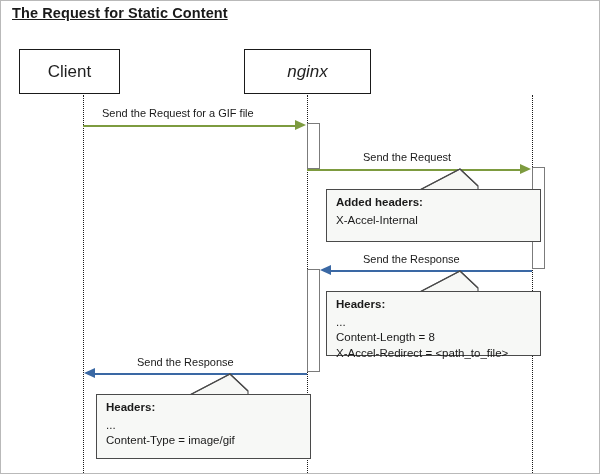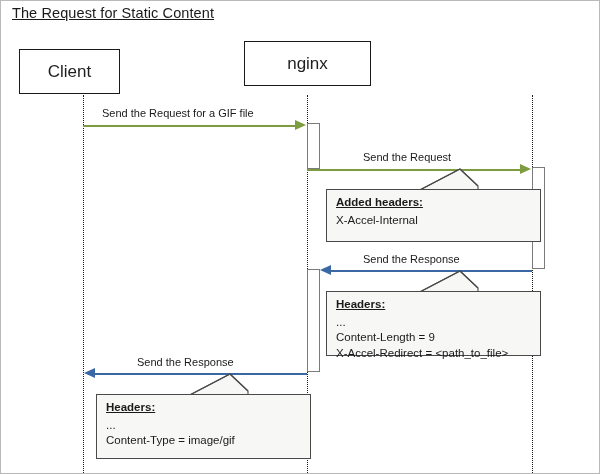--- a/index.html
+++ b/index.html
@@ -19,21 +19,21 @@
     border: 1px solid #b9b9b9;
     box-sizing: border-box;
     overflow: hidden;
   }
   
   .title {
     position: absolute;
     left: 11px;
     top: 4px;
     font-size: 14.5px;
-    font-weight: normal;
+    font-weight: bold;
     color: #1a1a1a;
     text-decoration: underline;
     letter-spacing: 0.1px;
     white-space: nowrap;
   }
   
   .actor-box {
     position: absolute;
     box-sizing: border-box;
     border: 1.6px solid #1a1a1a;
@@ -94,21 +94,20 @@
     position: absolute;
     box-sizing: border-box;
     border: 1.1px solid #4a4a4a;
     background: #f7f8f6;
     padding: 6px 8px 6px 9px;
   }
   .note-title {
     font-size: 11.5px;
     font-weight: bold;
     color: #1a1a1a;
-    text-decoration: underline;
     margin-bottom: 4px;
     line-height: 1.15;
   }
   .note-line {
     font-size: 11.5px;
     color: #1a1a1a;
     line-height: 1.32;
     white-space: nowrap;
   }
   .note-tail {
@@ -120,21 +119,21 @@
 <body>
 
 <div id="canvas">
 
   <div class="title">The Request for Static Content</div>
 
   <div class="actor-box" style="left:18px; top:48px; width:101px; height:45px;">
     <span class="actor-label">Client</span>
   </div>
 
-  <div class="actor-box" style="left:243px; top:40px; width:127px; height:45px;">
+  <div class="actor-box" style="left:243px; top:48px; width:127px; height:45px;font-style:italic;">
     <span class="actor-label">nginx</span>
   </div>
 
 
   <div class="lifeline" style="left:82px;  top:94px; height:378px;"></div>
   <div class="lifeline" style="left:306px; top:94px; height:378px;"></div>
   <div class="lifeline" style="left:531px; top:94px; height:378px;"></div>
 
   <div class="activation" style="left:306px; top:122px; width:13px; height:46px;"></div>
   <div class="activation" style="left:531px; top:166px; width:13px; height:102px;"></div>
@@ -163,21 +162,21 @@
   <div class="msg-head left" style="left:319px; top:264px; border-right-color:#3a68a4;"></div>
 
   <svg class="note-tail" style="left:325px; top:270px; width:215px; height:24px;" viewBox="0 0 215 24">
     <polygon points="88,24 134,0 152,17 152,24" fill="#f7f8f6" stroke="#4a4a4a" stroke-width="1.1"></polygon>
     <line x1="88" y1="24" x2="134" y2="0" stroke="#4a4a4a" stroke-width="1.1"></line>
     <line x1="134" y1="0" x2="152" y2="17" stroke="#4a4a4a" stroke-width="1.1"></line>
   </svg>
   <div class="note" style="left:325px; top:290px; width:215px; height:65px;">
     <div class="note-title">Headers:</div>
     <div class="note-line">...</div>
-    <div class="note-line">Content-Length  = 9</div>
+    <div class="note-line">Content-Length  = 8</div>
     <div class="note-line">X-Accel-Redirect = &lt;path_to_file&gt;</div>
   </div>
 
   <div class="msg-label" style="left:136px; top:355px;">Send the Response</div>
   <div class="msg-line" style="left:94px; top:372px; width:212px; border-top-color:#3a68a4;"></div>
   <div class="msg-head left" style="left:83px; top:367px; border-right-color:#3a68a4;"></div>
 
   <svg class="note-tail" style="left:95px; top:373px; width:215px; height:24px;" viewBox="0 0 215 24">
     <polygon points="88,24 134,0 152,17 152,24" fill="#f7f8f6" stroke="#4a4a4a" stroke-width="1.1"></polygon>
     <line x1="88" y1="24" x2="134" y2="0" stroke="#4a4a4a" stroke-width="1.1"></line>

